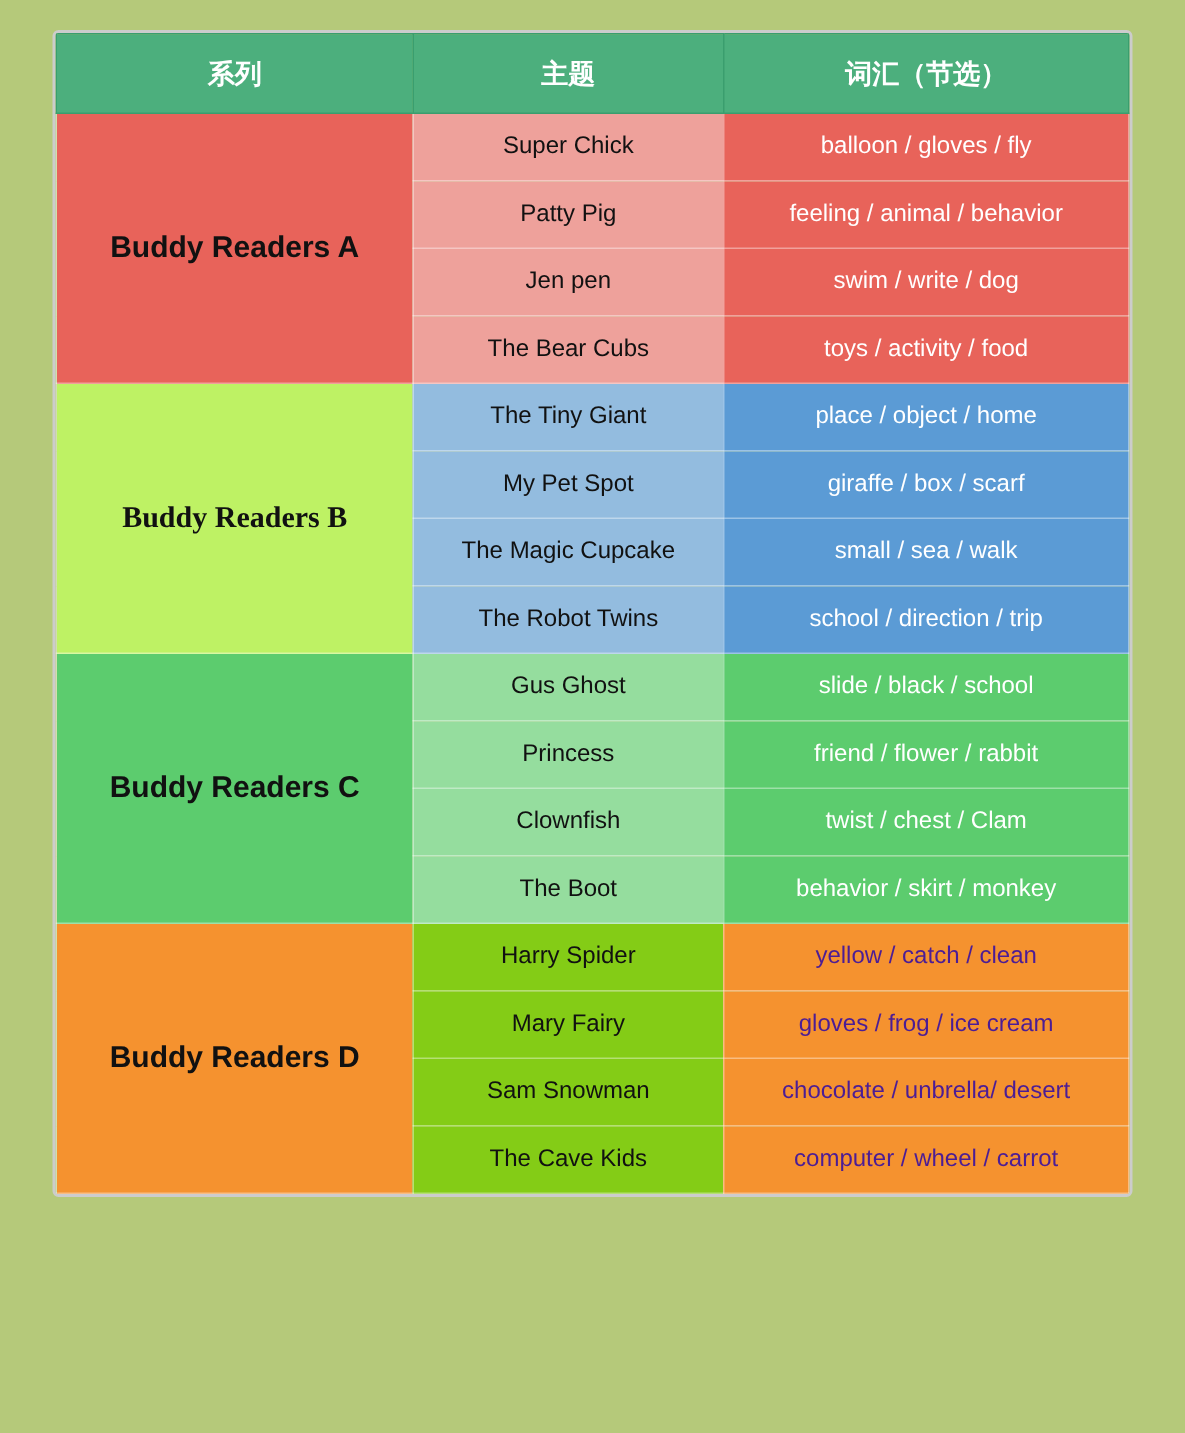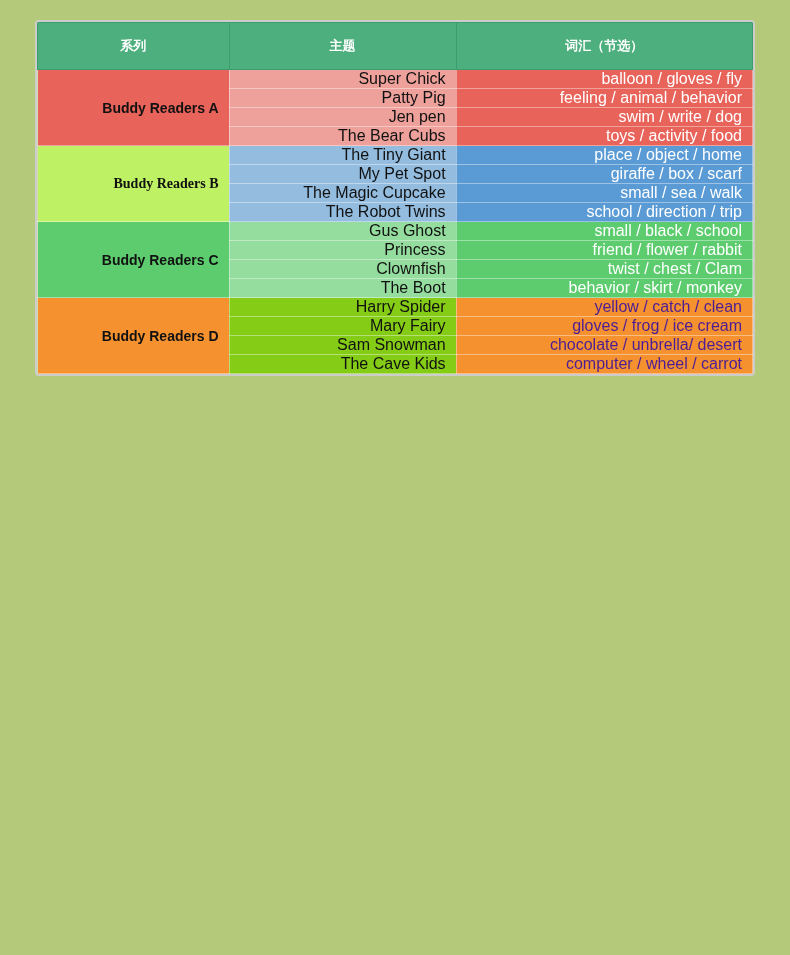--- a/index.html
+++ b/index.html
@@ -19,38 +19,38 @@
       border-radius: 4px;
       overflow: hidden;
     }
     table {
       width: 100%;
       border-collapse: collapse;
     }
     thead tr th {
       background-color: #4caf7d;
       color: white;
-      font-size: 13px;
+      font-size: 18px;
       font-weight: bold;
       padding: 14px 10px;
       text-align: center;
       border: 1px solid #3a9e6e;
     }
     td {
       border: 1px solid rgba(255,255,255,0.4);
-      text-align: right;
-      padding: 0 10px;
+      text-align: center;
+      padding: 13px 10px;
       font-size: 16px;
       color: #111;
       font-weight: 500;
       margin-top: 21px;
     }
     .series-cell {
       font-weight: bold;
-      font-size: 14px;
+      font-size: 20px;
       vertical-align: middle;
       color: #111;
     }
     .row-series-a { background-color: #e8635a; }
     .row-series-b { background-color: #bef264; font-family: Liberation Serif, serif; }
     .row-series-c { background-color: #5ccc6e; }
     .row-series-d { background-color: #f5922f; }
     .row-title-a { background-color: #eea19b; }
     .row-title-b { background-color: #93bcdf; }
     .row-title-c { background-color: #95dd9e; }
@@ -103,21 +103,21 @@
           <td class="row-title-b">The Magic Cupcake</td>
           <td class="row-vocab-b">small / sea / walk</td>
         </tr>
         <tr>
           <td class="row-title-b">The Robot Twins</td>
           <td class="row-vocab-b">school / direction / trip</td>
         </tr>
         <tr>
           <td rowspan="4" class="series-cell row-series-c">Buddy Readers C</td>
           <td class="row-title-c">Gus Ghost</td>
-          <td class="row-vocab-c">small / black / school</td>
+          <td class="row-vocab-c">slide / black / school</td>
         </tr>
         <tr>
           <td class="row-title-c">Princess</td>
           <td class="row-vocab-c">friend / flower / rabbit</td>
         </tr>
         <tr>
           <td class="row-title-c">Clownfish</td>
           <td class="row-vocab-c">twist / chest / Clam</td>
         </tr>
         <tr>

